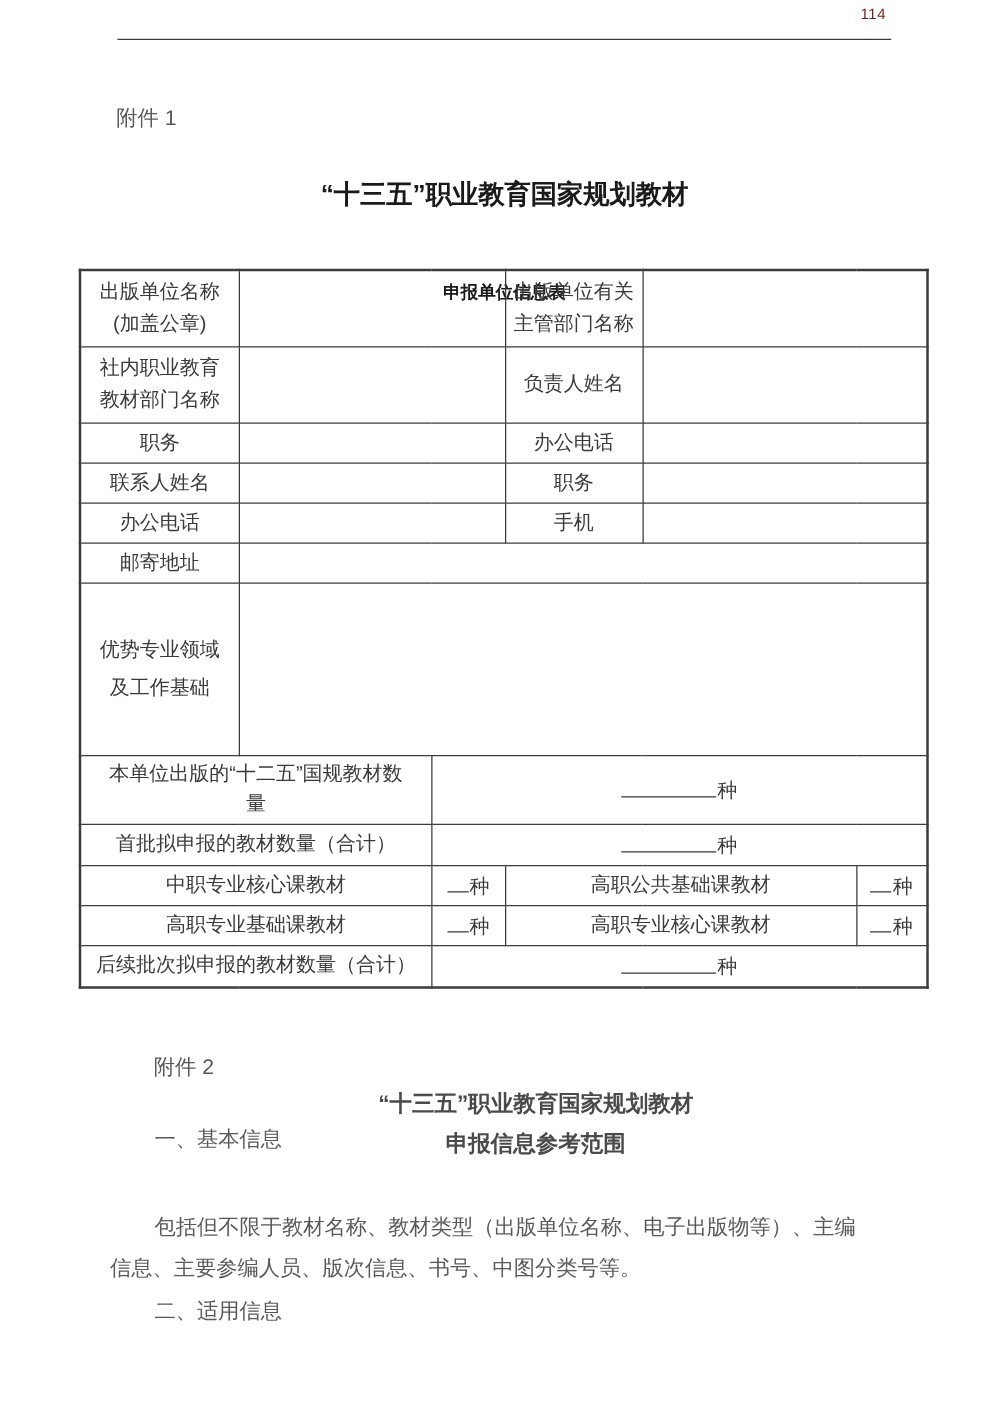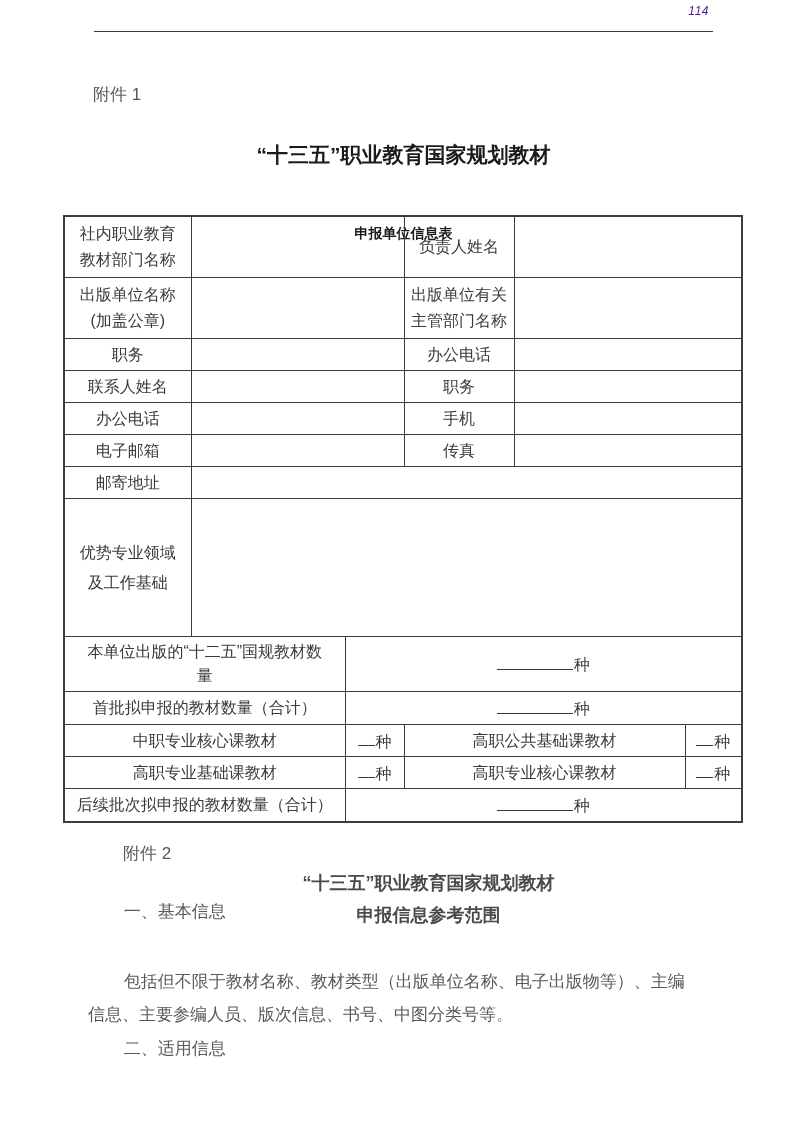--- a/index.html
+++ b/index.html
@@ -2,21 +2,21 @@
 <html><head>
 <meta charset="utf-8">
 <style>
   html,body{margin:0;padding:0;}
   body{
     width:793px;height:1122px;background:#ffffff;position:relative;
     font-family:"Liberation Sans","DejaVu Sans",sans-serif;
     color:#3a3a3a;overflow:hidden;
   }
   .abs{position:absolute;}
-  .page-number{top:4px;right:84px;font-size:12px;color:#4c1d95;letter-spacing:0.5px;font-style:italic;}
+  .page-number{top:4px;right:84px;font-size:12px;color:#7f1d1d;letter-spacing:0.5px;}
   .header-rule{top:31px;left:94px;width:619px;border-top:1.6px solid #3a3a3a;height:0;}
   .att-label{font-size:17px;color:#595959;}
   .att1-label{top:83px;left:93px;}
   .doc-title{left:0;right:0;text-align:center;font-weight:bold;color:#1a1a1a;padding-left:14px;white-space:nowrap;}
   .title1{top:141px;font-size:21px;}
   .title2{top:181px;font-size:14px;margin-top:44px;}
 
   table.form-table{
     top:215px;left:63px;position:absolute;
     width:678px;border-collapse:collapse;table-layout:fixed;
@@ -68,56 +68,50 @@
   <colgroup>
     <col style="width:127px">
       <col style="width:154px">
       <col style="width:59px">
     <col style="width:110px">
       <col style="width:171px">
       <col style="width:57px">
   </colgroup>
   <tbody>
     <tr class="r12">
-      <td class="lbl pre">社内职业教育
-教材部门名称</td>
-      <td colspan="2"></td>
-      <td class="lbl">负责人姓名</td>
-      <td colspan="2"></td>
-    </tr>
-    <tr class="r12">
       <td class="lbl pre">出版单位名称
 (加盖公章)</td>
       <td colspan="2"></td>
       <td class="lbl pre">出版单位有关
 主管部门名称</td>
+      <td colspan="2"></td>
+    </tr>
+    <tr class="r12">
+      <td class="lbl pre">社内职业教育
+教材部门名称</td>
+      <td colspan="2"></td>
+      <td class="lbl">负责人姓名</td>
       <td colspan="2"></td>
     </tr>
     <tr class="rs">
       <td class="lbl">职务</td>
       <td colspan="2"></td>
       <td class="lbl">办公电话</td>
       <td colspan="2"></td>
     </tr>
     <tr class="rs">
       <td class="lbl">联系人姓名</td>
       <td colspan="2"></td>
       <td class="lbl">职务</td>
       <td colspan="2"></td>
     </tr>
     <tr class="rs">
       <td class="lbl">办公电话</td>
       <td colspan="2"></td>
       <td class="lbl">手机</td>
-      <td colspan="2"></td>
-    </tr>
-    <tr class="rs">
-      <td class="lbl">电子邮箱</td>
-      <td colspan="2"></td>
-      <td class="lbl">传真</td>
       <td colspan="2"></td>
     </tr>
     <tr class="rs">
       <td class="lbl">邮寄地址</td>
       <td colspan="5"></td>
     </tr>
     <tr class="r8">
       <td class="lbl pre">优势专业领域
 及工作基础</td>
       <td colspan="5"></td>

